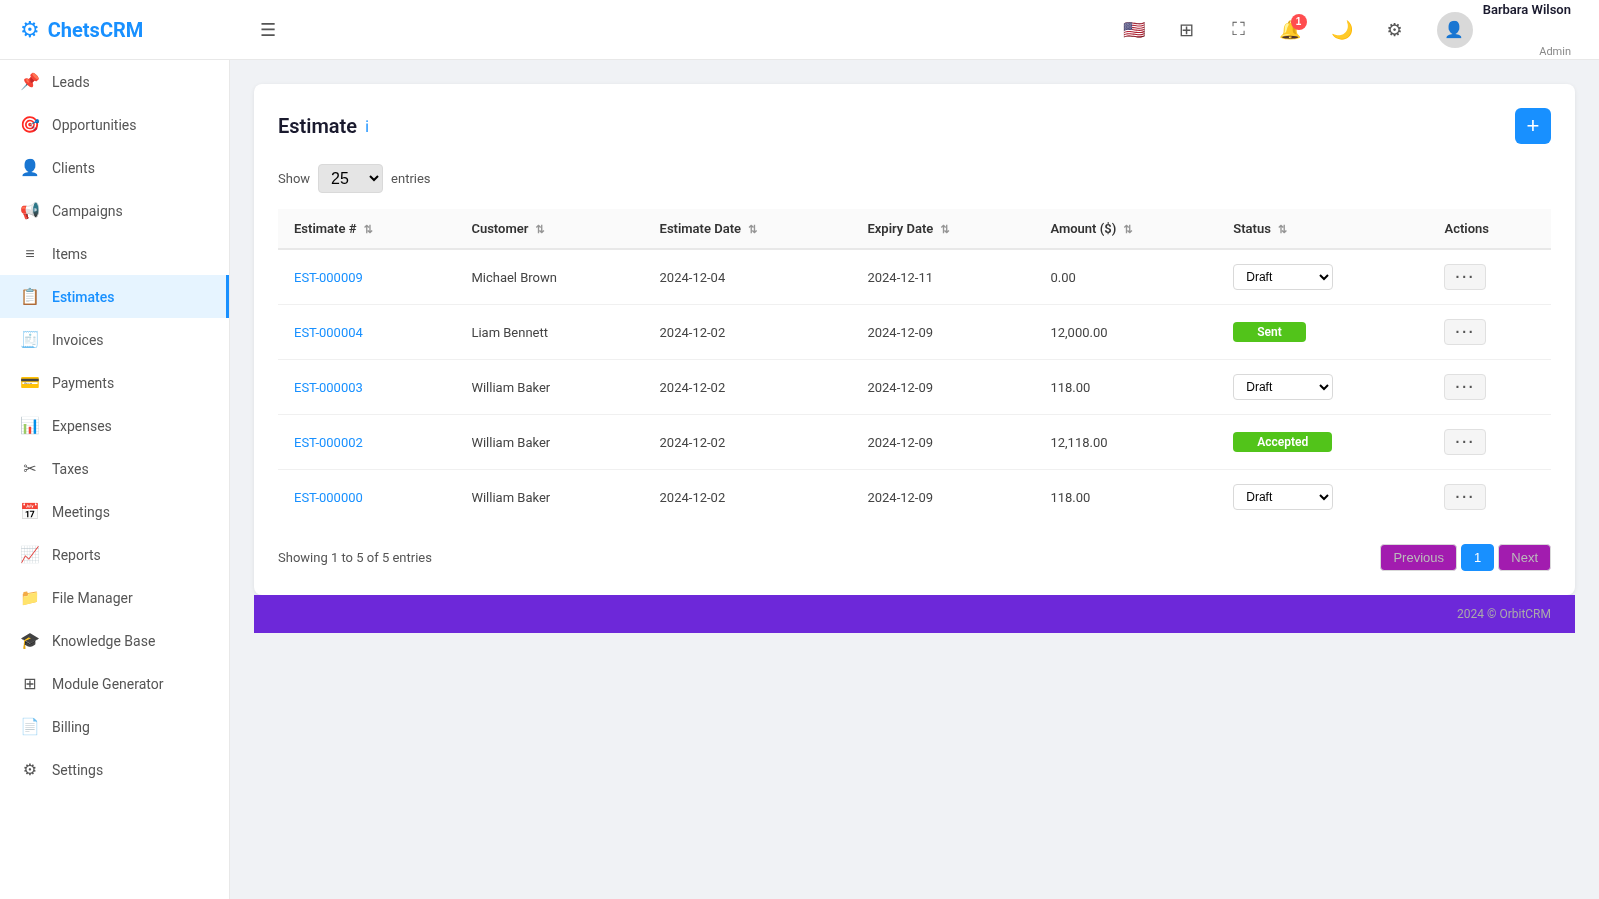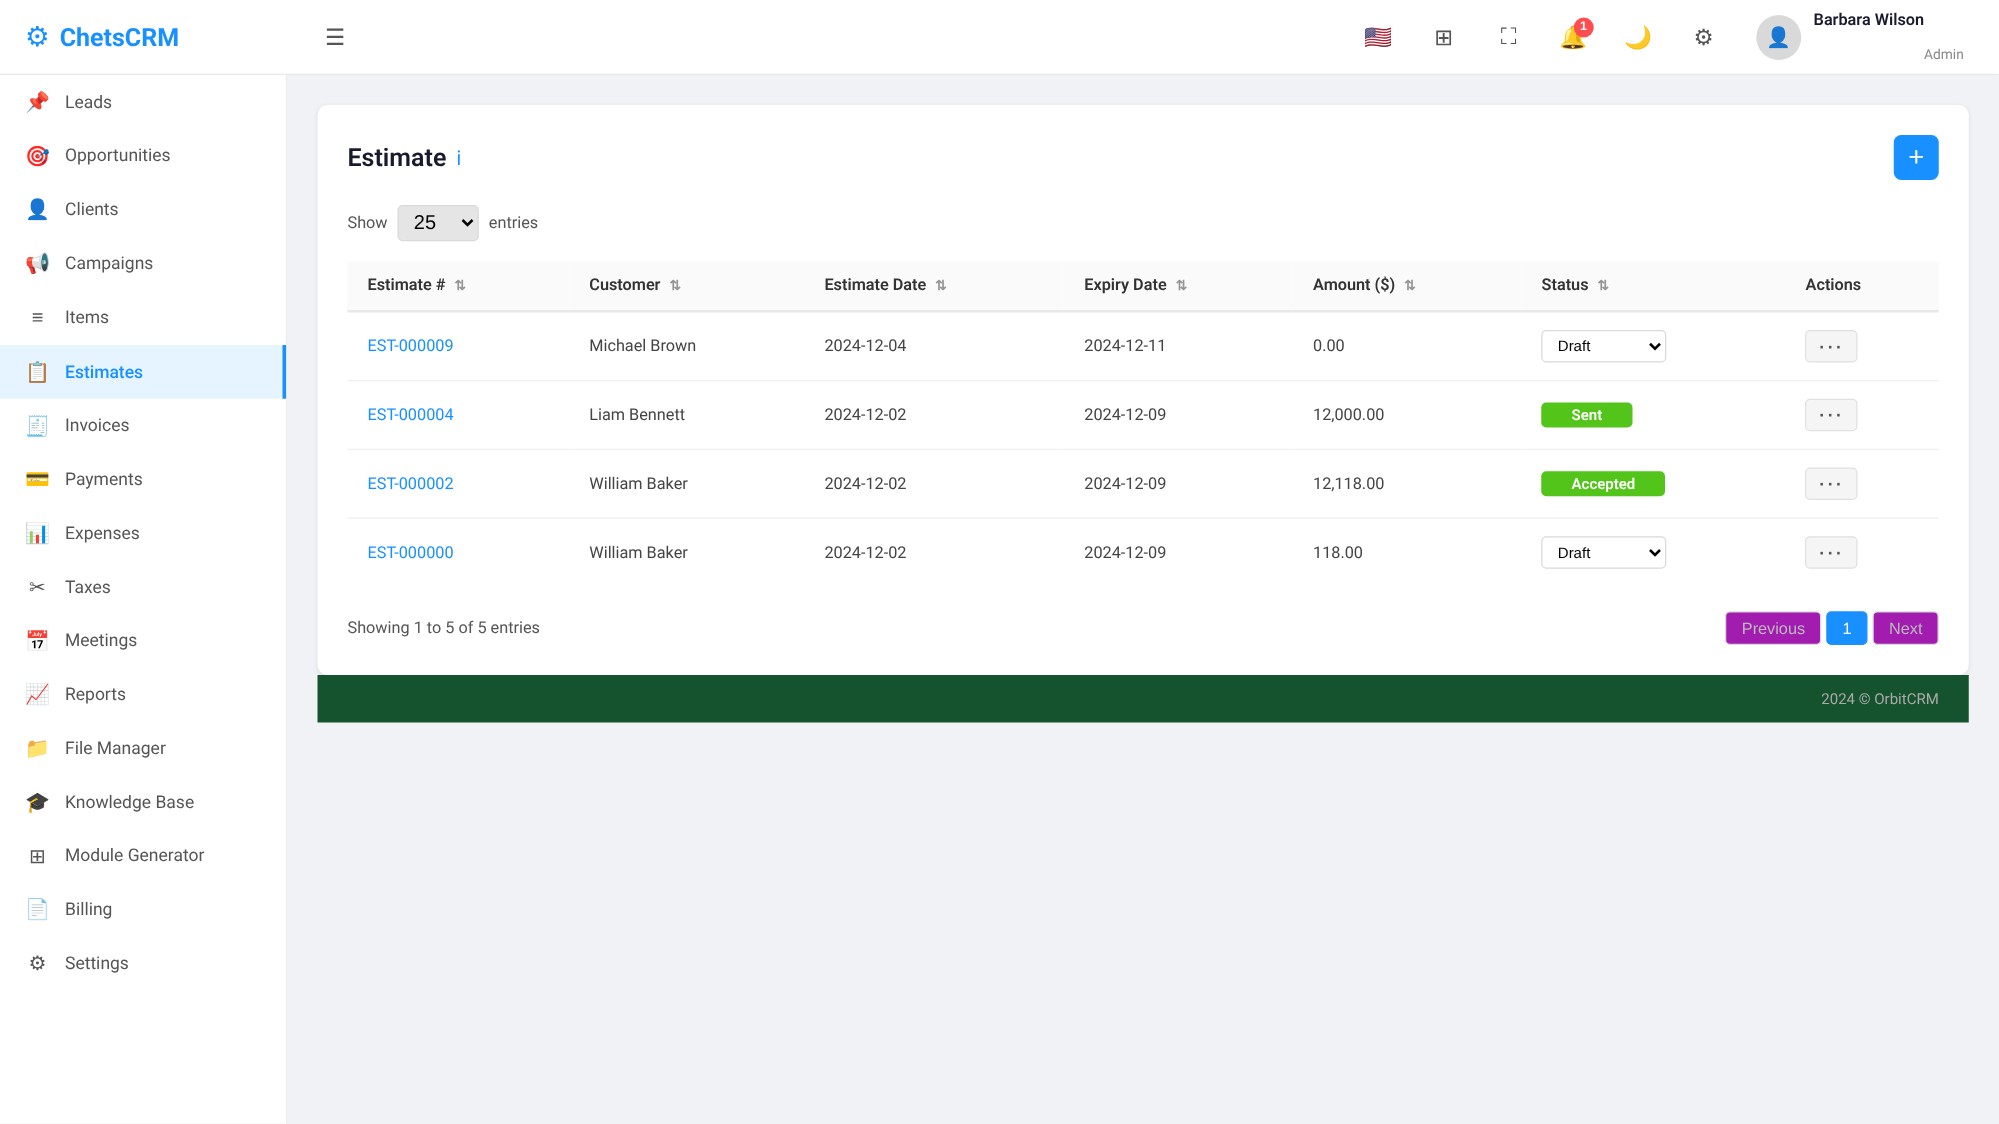--- a/index.html
+++ b/index.html
@@ -11,21 +11,21 @@
     .logo { display: flex; align-items: center; gap: 8px; width: 220px; }
     .logo-icon { color: #1890ff; font-size: 22px; }
     .logo-text { font-size: 20px; font-weight: 700; color: #1a1a2e; }
     .logo-text span { color: #1890ff; }
     .hamburger-btn { background: none; border: none; cursor: pointer; font-size: 18px; color: #555; }
     .header-right { display: flex; align-items: center; gap: 16px; }
     .header-icon-btn { background: none; border: none; cursor: pointer; font-size: 18px; color: #555; position: relative; width: 36px; height: 36px; display: flex; align-items: center; justify-content: center; border-radius: 6px; }
     .notification-badge { position: absolute; top: 2px; right: 2px; background: #ff4d4f; color: #fff; font-size: 10px; border-radius: 50%; width: 16px; height: 16px; display: flex; align-items: center; justify-content: center; font-weight: 600; }
     .user-info { display: flex; align-items: center; gap: 10px; cursor: pointer; padding: 4px 8px; border-radius: 6px; }
     .avatar { width: 36px; height: 36px; border-radius: 50%; background: #d9d9d9; overflow: hidden; display: flex; align-items: center; justify-content: center; font-size: 16px; }
-    .user-details { display: flex; flex-direction: row; }
+    .user-details { display: flex; flex-direction: column; align-items: flex-end; }
     .user-name { font-weight: 600; font-size: 13px; color: #1a1a2e; }
     .user-role { font-size: 11px; color: #888; margin-top: 28px; }
 
     
     .layout { display: flex; margin-top: 60px; height: calc(100vh - 60px); }
 
     
     .sidebar { width: 230px; background: #fff; border-right: 1px solid #e8e8e8; overflow-y: auto; flex-shrink: 0; }
     .nav-item { display: flex; align-items: center; gap: 12px; padding: 12px 20px; cursor: pointer; color: #555; transition: all 0.2s; font-size: 14px; }
     .nav-item.active { background: #e6f4ff; color: #1890ff; border-right: 3px solid #1890ff; font-weight: 500; }
@@ -69,21 +69,21 @@
     .action-btn { background: #f5f5f5; border: 1px solid #e0e0e0; border-radius: 4px; padding: 4px 10px; cursor: pointer; color: #555; font-size: 14px; font-weight: 600; letter-spacing: 2px; }
 
     
     .pagination-row { display: flex; align-items: center; justify-content: space-between; margin-top: 20px; font-size: 13px; color: #555; }
     .pagination-controls { display: flex; align-items: center; gap: 4px; }
     .page-btn { border: 1px solid #d9d9d9; background: #a21caf; padding: 5px 12px; border-radius: 4px; cursor: pointer; font-size: 13px; color: #555; }
     .page-btn.active { background: #1890ff; color: #fff; border-color: #1890ff; }
     .page-btn.disabled { color: #bbb; cursor: not-allowed; }
 
     
-    .footer { text-align: right; padding: 12px 24px; font-size: 12px; color: #aaa; background: #14532d; }
+    .footer { text-align: right; padding: 12px 24px; font-size: 12px; color: #aaa; background: #6d28d9; }
   </style>
 </head>
 <body>
 
 <div class="header">
   <div class="header-left">
     <div class="logo">
       <span class="logo-icon">⚙</span>
       <span class="logo-text">
         <span style="color:#1890ff">C</span><span>hets</span><span style="color:#1890ff">CRM</span>
@@ -239,20 +239,29 @@
             <tr>
               <td><a class="link-cell">EST-000004</a></td>
               <td>Liam Bennett</td>
               <td>2024-12-02</td>
               <td>2024-12-09</td>
               <td>12,000.00</td>
               <td><span class="badge badge-sent">Sent</span></td>
               <td><button class="action-btn">···</button></td>
             </tr>
             <tr>
+              <td><a class="link-cell">EST-000003</a></td>
+              <td>William Baker</td>
+              <td>2024-12-02</td>
+              <td>2024-12-09</td>
+              <td>118.00</td>
+              <td><select class="badge-draft-select"><option>Draft</option></select></td>
+              <td><button class="action-btn">···</button></td>
+            </tr>
+            <tr>
               <td><a class="link-cell">EST-000002</a></td>
               <td>William Baker</td>
               <td>2024-12-02</td>
               <td>2024-12-09</td>
               <td>12,118.00</td>
               <td><span class="badge badge-accepted">Accepted</span></td>
               <td><button class="action-btn">···</button></td>
             </tr>
             <tr>
               <td><a class="link-cell">EST-000000</a></td>

